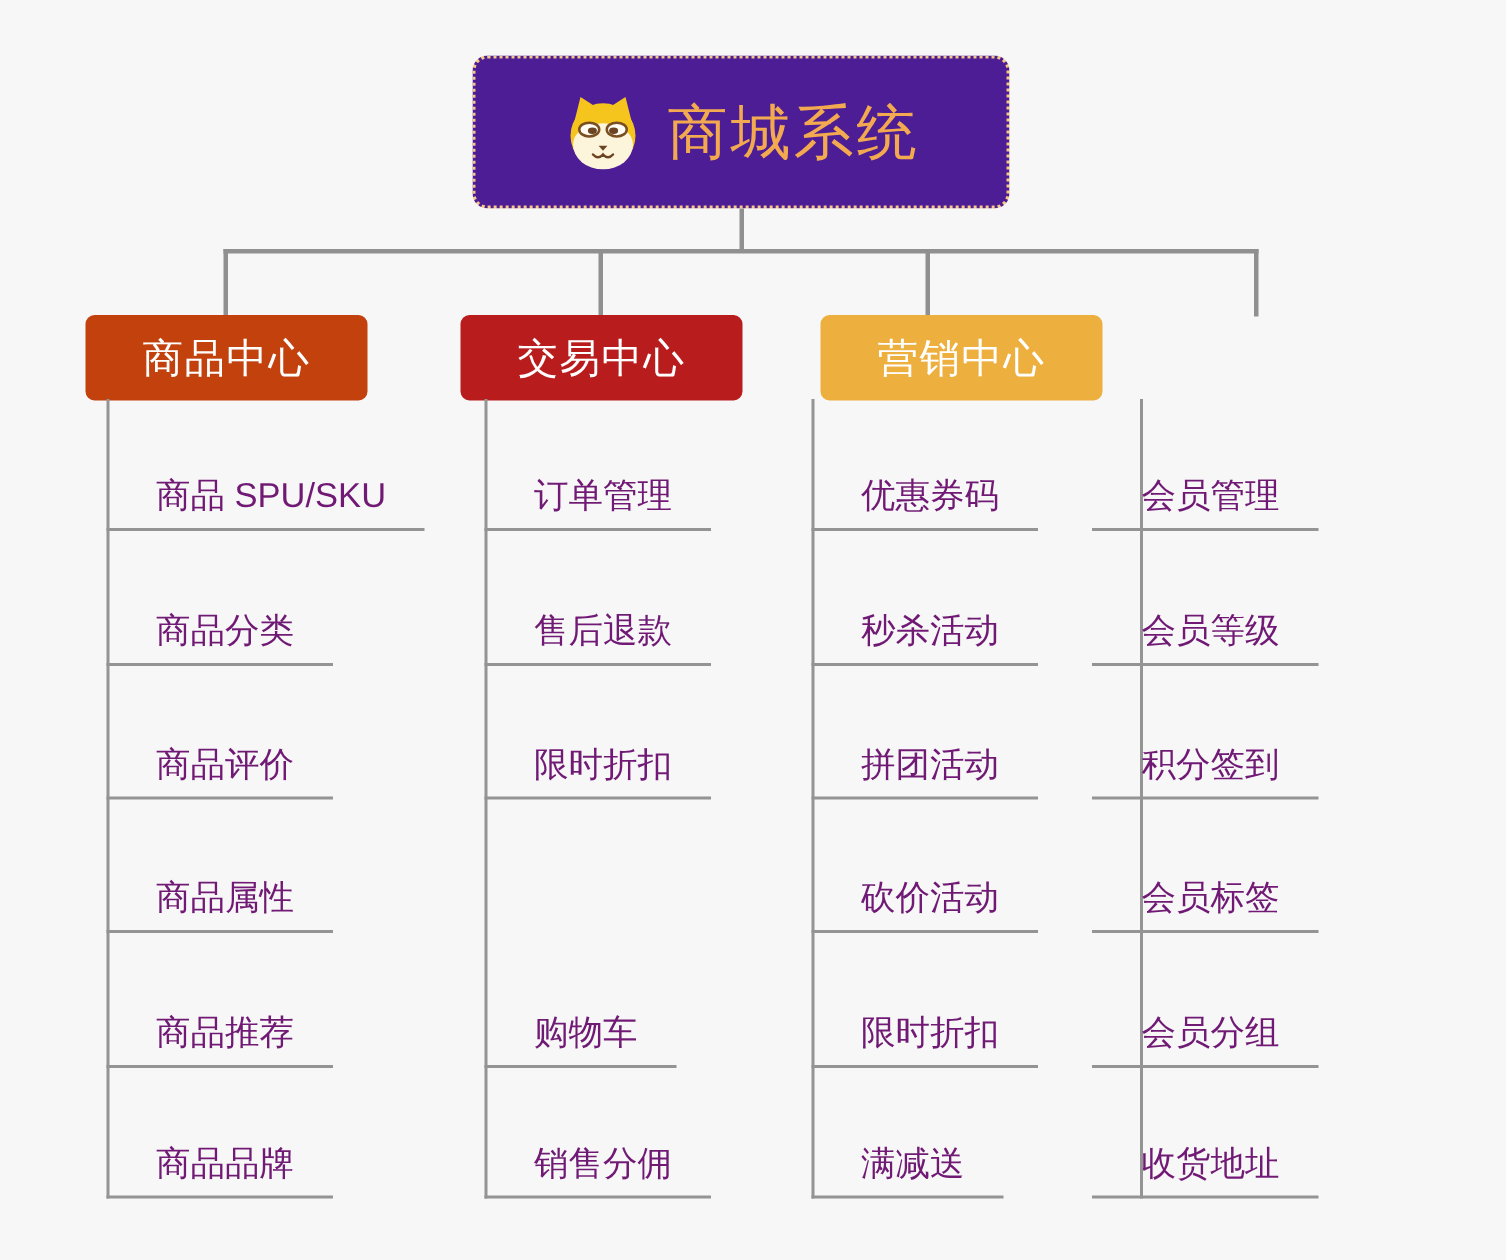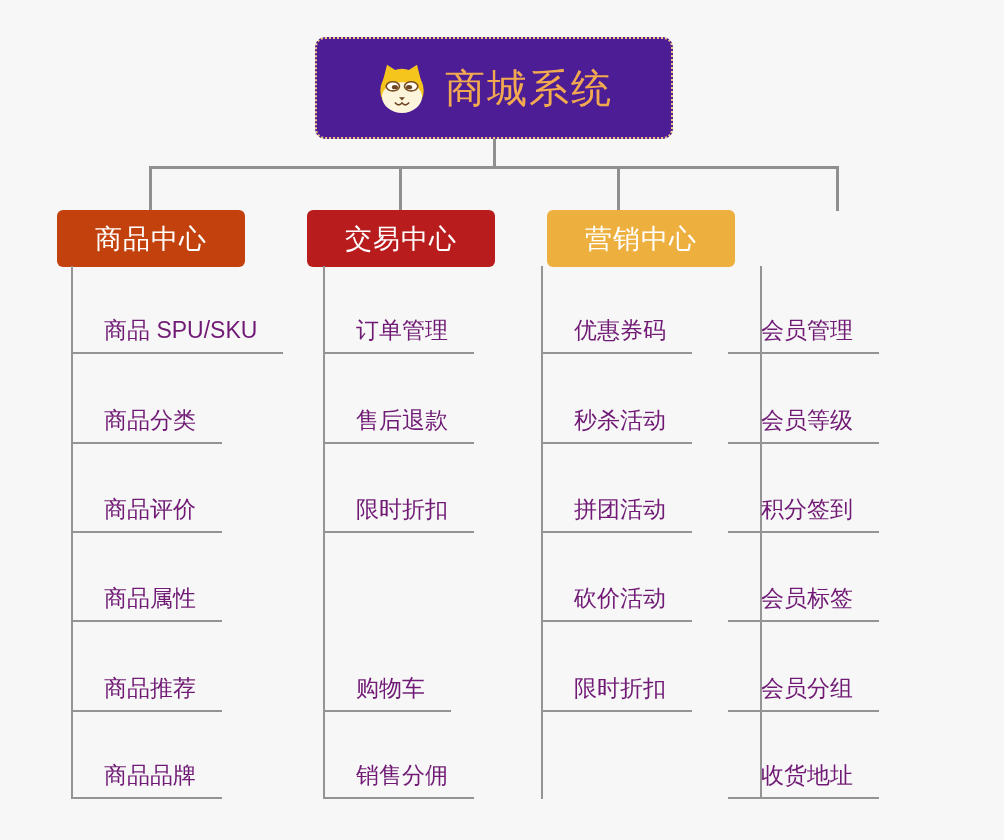--- a/index.html
+++ b/index.html
@@ -101,20 +101,21 @@
   <div class="leaf c2 r2">售后退款</div>
   <div class="leaf c2 r3">限时折扣</div>
   <div class="leaf c2 r5">购物车</div>
   <div class="leaf c2 r6">销售分佣</div>
 
   <div class="leaf c3 r1">优惠券码</div>
   <div class="leaf c3 r2">秒杀活动</div>
   <div class="leaf c3 r3">拼团活动</div>
   <div class="leaf c3 r4">砍价活动</div>
   <div class="leaf c3 r5">限时折扣</div>
+  <div class="leaf c3 r6">满减送</div>
 
   <div class="leaf c4 r1">会员管理</div>
   <div class="leaf c4 r2">会员等级</div>
   <div class="leaf c4 r3">积分签到</div>
   <div class="leaf c4 r4">会员标签</div>
   <div class="leaf c4 r5">会员分组</div>
   <div class="leaf c4 r6">收货地址</div>
 
 </div>
 

